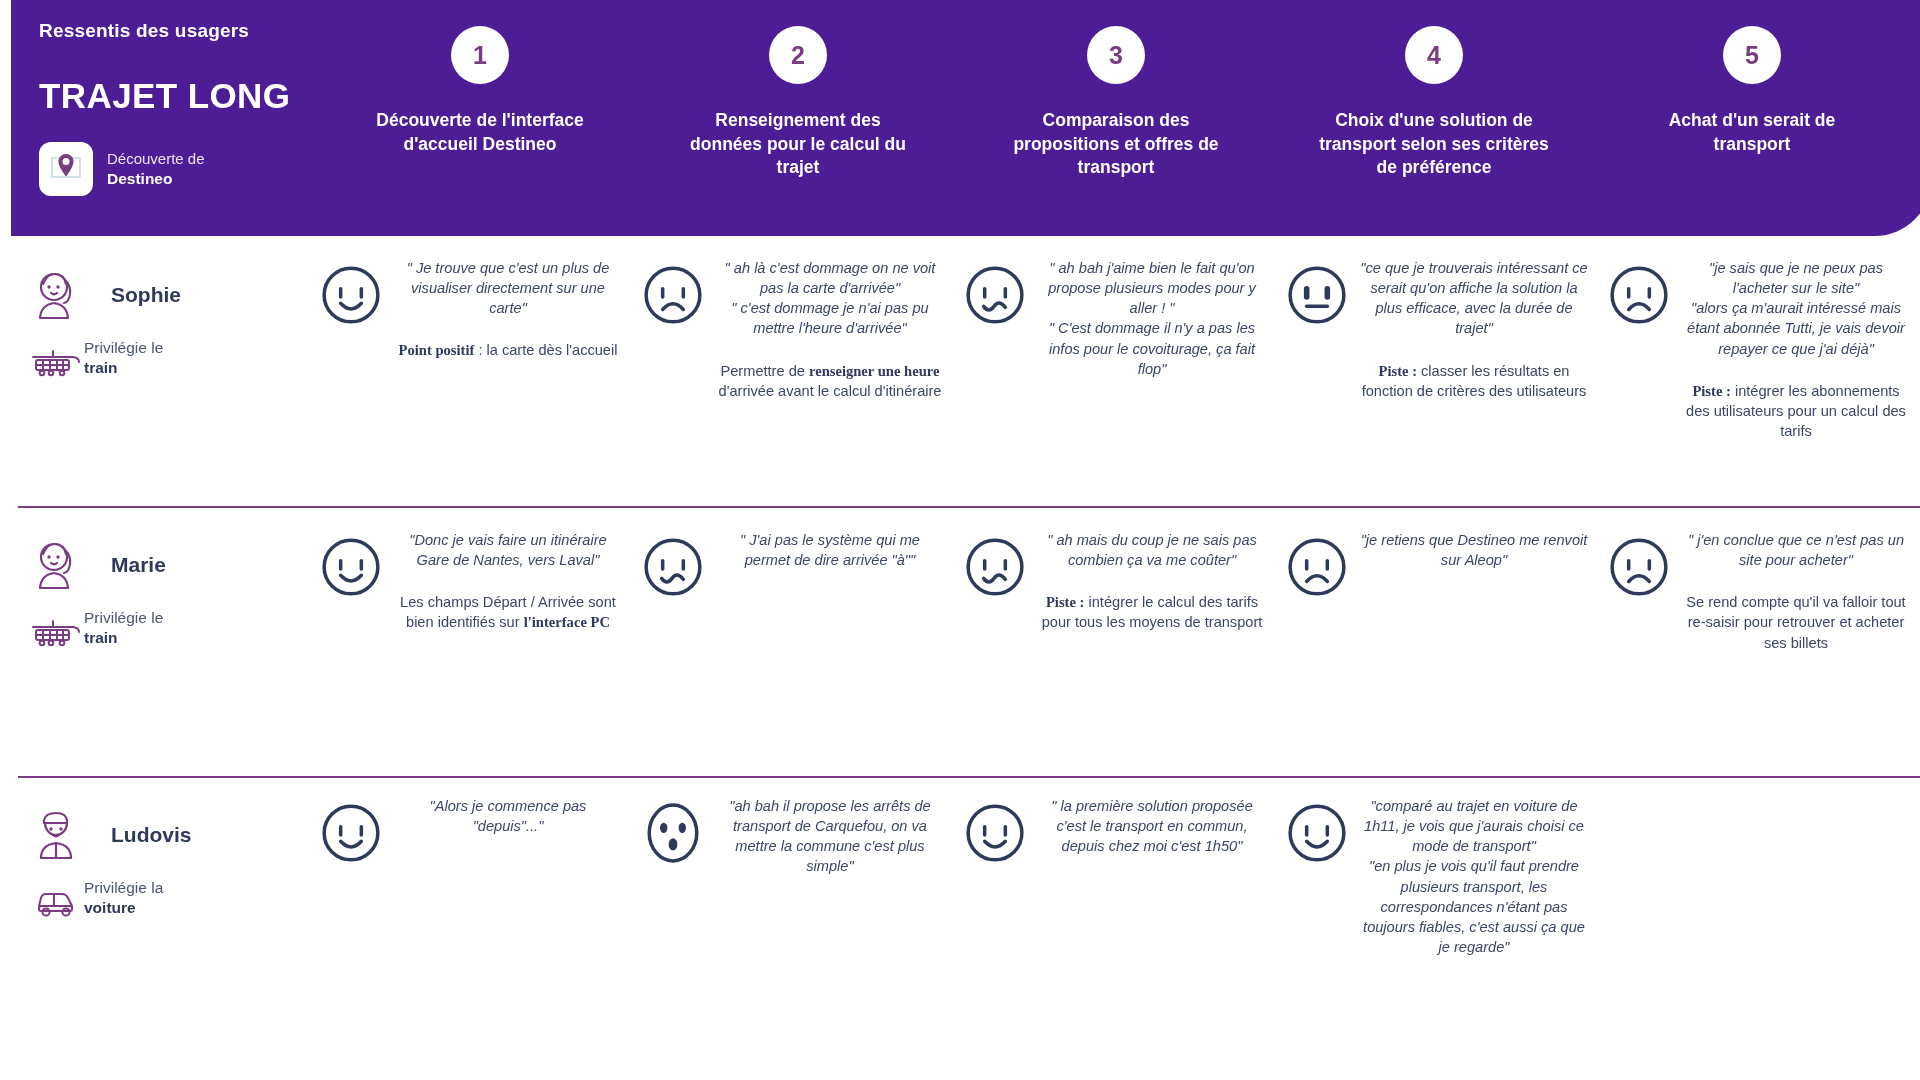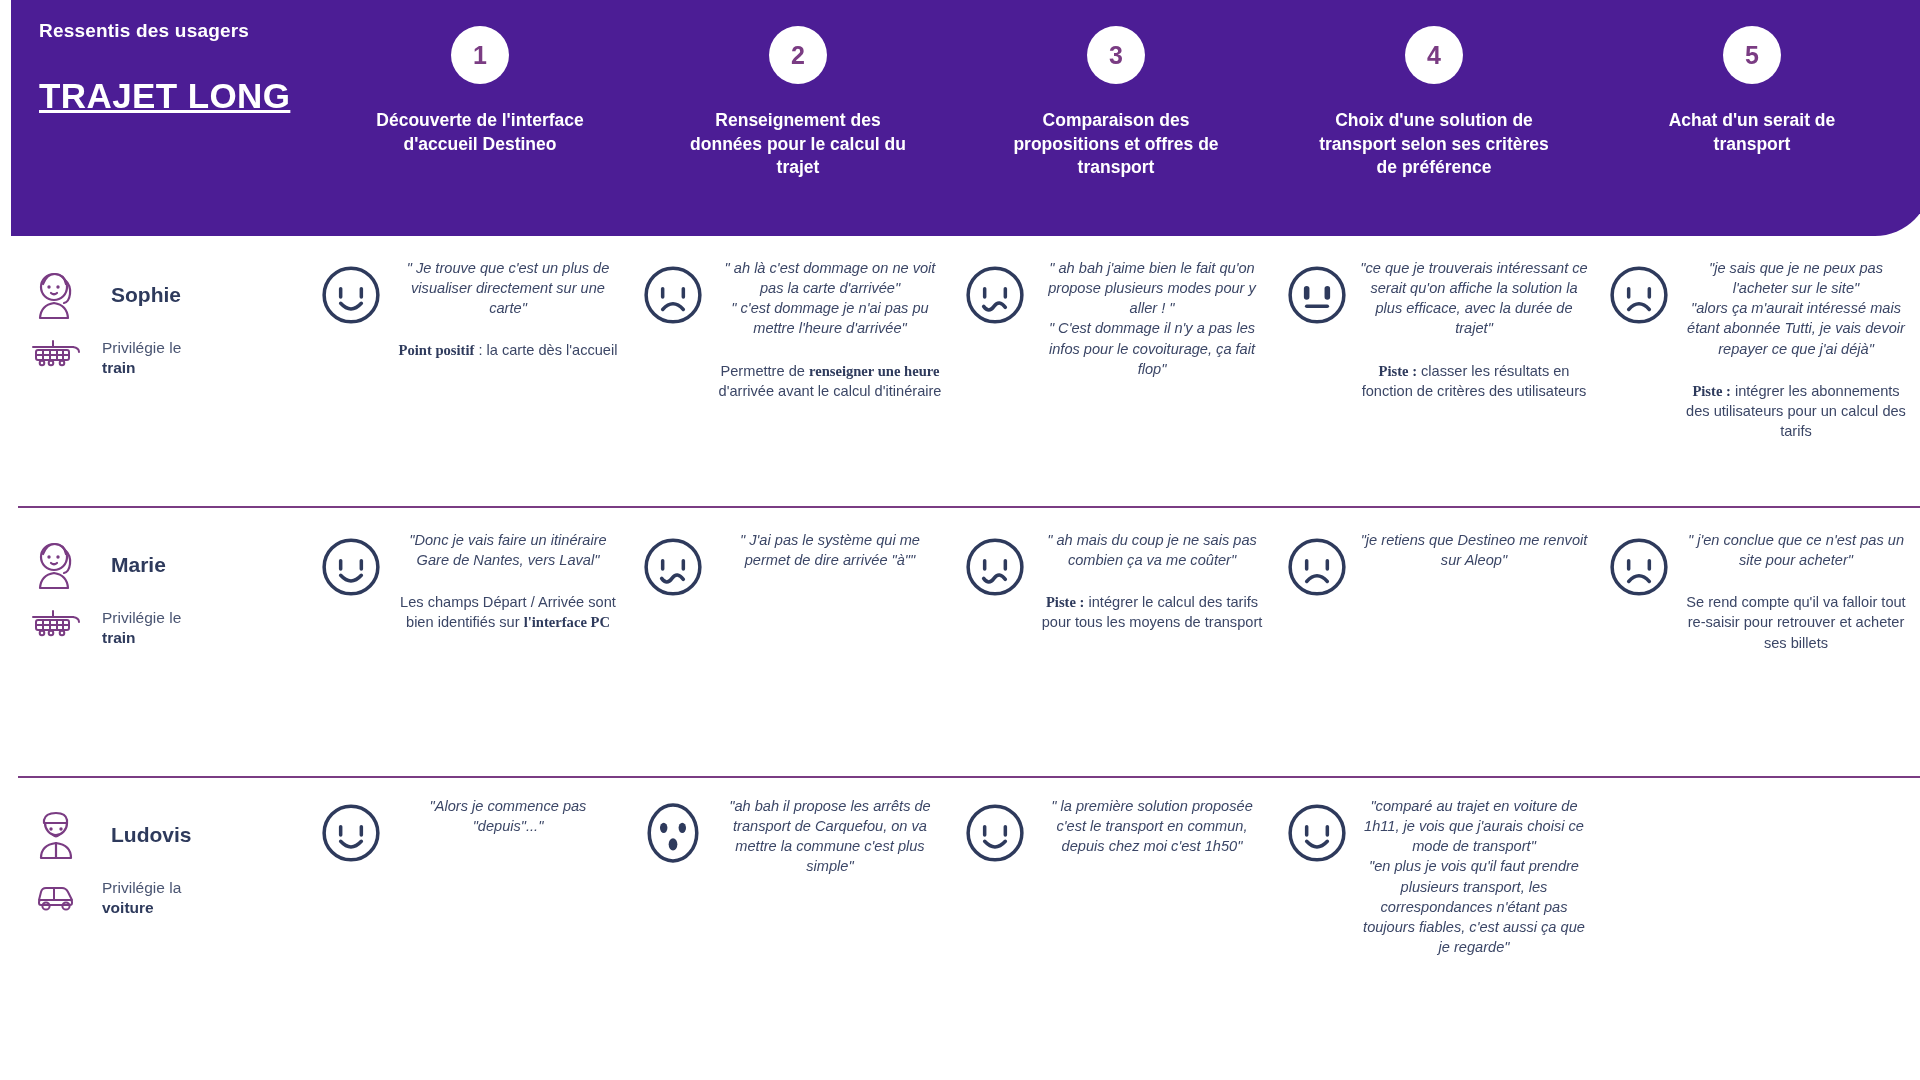--- a/index.html
+++ b/index.html
@@ -22,21 +22,20 @@
   .header-left{
     position:absolute;left:28px;top:20px;width:280px;
   }
   .hl-kicker{
     font-size:19px;font-weight:bold;color:#ffffff;letter-spacing:.2px;
     margin:0 0 34px 0;
   }
   .hl-title{
     font-size:35px;font-weight:bold;color:#ffffff;letter-spacing:.4px;
     margin:0 0 26px 0;
-    text-decoration:underline;
   }
   .hl-brandrow{display:flex;align-items:center;gap:14px;}
   .brand-badge{
     width:54px;height:54px;border-radius:12px;background:#ffffff;
     display:flex;align-items:center;justify-content:center;flex:0 0 auto;
   }
   .brand-text{font-size:15px;line-height:1.25;color:#f0e4f3;}
   .brand-text b{display:block;color:#ffffff;font-size:15.5px;}
 
   .steps{
@@ -64,21 +63,21 @@
   .divider{
     position:absolute;left:18px;right:0;top:0;height:2px;background:#7a3c83;
   }
 
   .persona{
     width:310px;flex:0 0 auto;position:relative;padding-left:28px;
     box-sizing:border-box;padding-top:32px;
   }
   .persona-main{display:flex;align-items:center;gap:27px;}
   .persona-name{font-size:21px;font-weight:bold;color:#2e3a5c;}
-  .persona-sub{display:flex;align-items:flex-start;gap:18px;margin-top:16px;}
+  .persona-sub{display:flex;align-items:flex-end;margin-top:16px;}
   .persona-sub-text{font-size:15.5px;line-height:1.3;color:#4a5572;}
   .persona-sub-text b{display:block;color:#2e3a5c;}
   .pico{width:56px;flex:0 0 auto;display:flex;justify-content:center;}
 
   .cells{flex:1 1 auto;display:flex;}
   .cell{flex:1 1 0;display:flex;gap:12px;padding:26px 10px 0 10px;box-sizing:border-box;align-items:flex-start;}
   .cell-inner{display:flex;gap:12px;width:100%;}
   .face{flex:0 0 auto;margin-top:6px;}
   .cell-texts{flex:1 1 auto;display:flex;flex-direction:column;align-items:center;}
   .quote{
@@ -101,20 +100,35 @@
 </style>
 </head>
 <body>
 
 <div class="page">
 
   <div class="header">
     <div class="header-left">
       <div class="hl-kicker">Ressentis des usagers</div>
       <div class="hl-title">TRAJET LONG</div>
+      <div class="hl-brandrow">
+        <div class="brand-badge">
+          <span>
+            <svg width="36" height="36" viewBox="0 0 36 36">
+              <rect x="4" y="9" width="28" height="19" fill="none" stroke="#bcd9de" stroke-width="1.4"></rect>
+              <path d="M18 5c-4.2 0-7.6 3.4-7.6 7.6 0 5.7 7.6 15 7.6 15s7.6-9.3 7.6-15C25.6 8.4 22.2 5 18 5z" fill="#7a3c83"></path>
+              <circle cx="18" cy="12.6" r="3.5" fill="#ffffff"></circle>
+            </svg>
+          </span>
+        </div>
+        <div class="brand-text">
+          <span>Découverte de</span>
+          <b>Destineo</b>
+        </div>
+      </div>
     </div>
 
     <div class="steps" id="steps">
         <div class="step">
           <div class="step-circle">1</div>
           <div class="step-title">Découverte de l'interface d'accueil Destineo</div>
         </div>
         <div class="step">
           <div class="step-circle">2</div>
           <div class="step-title">Renseignement des données pour le calcul du trajet</div>

